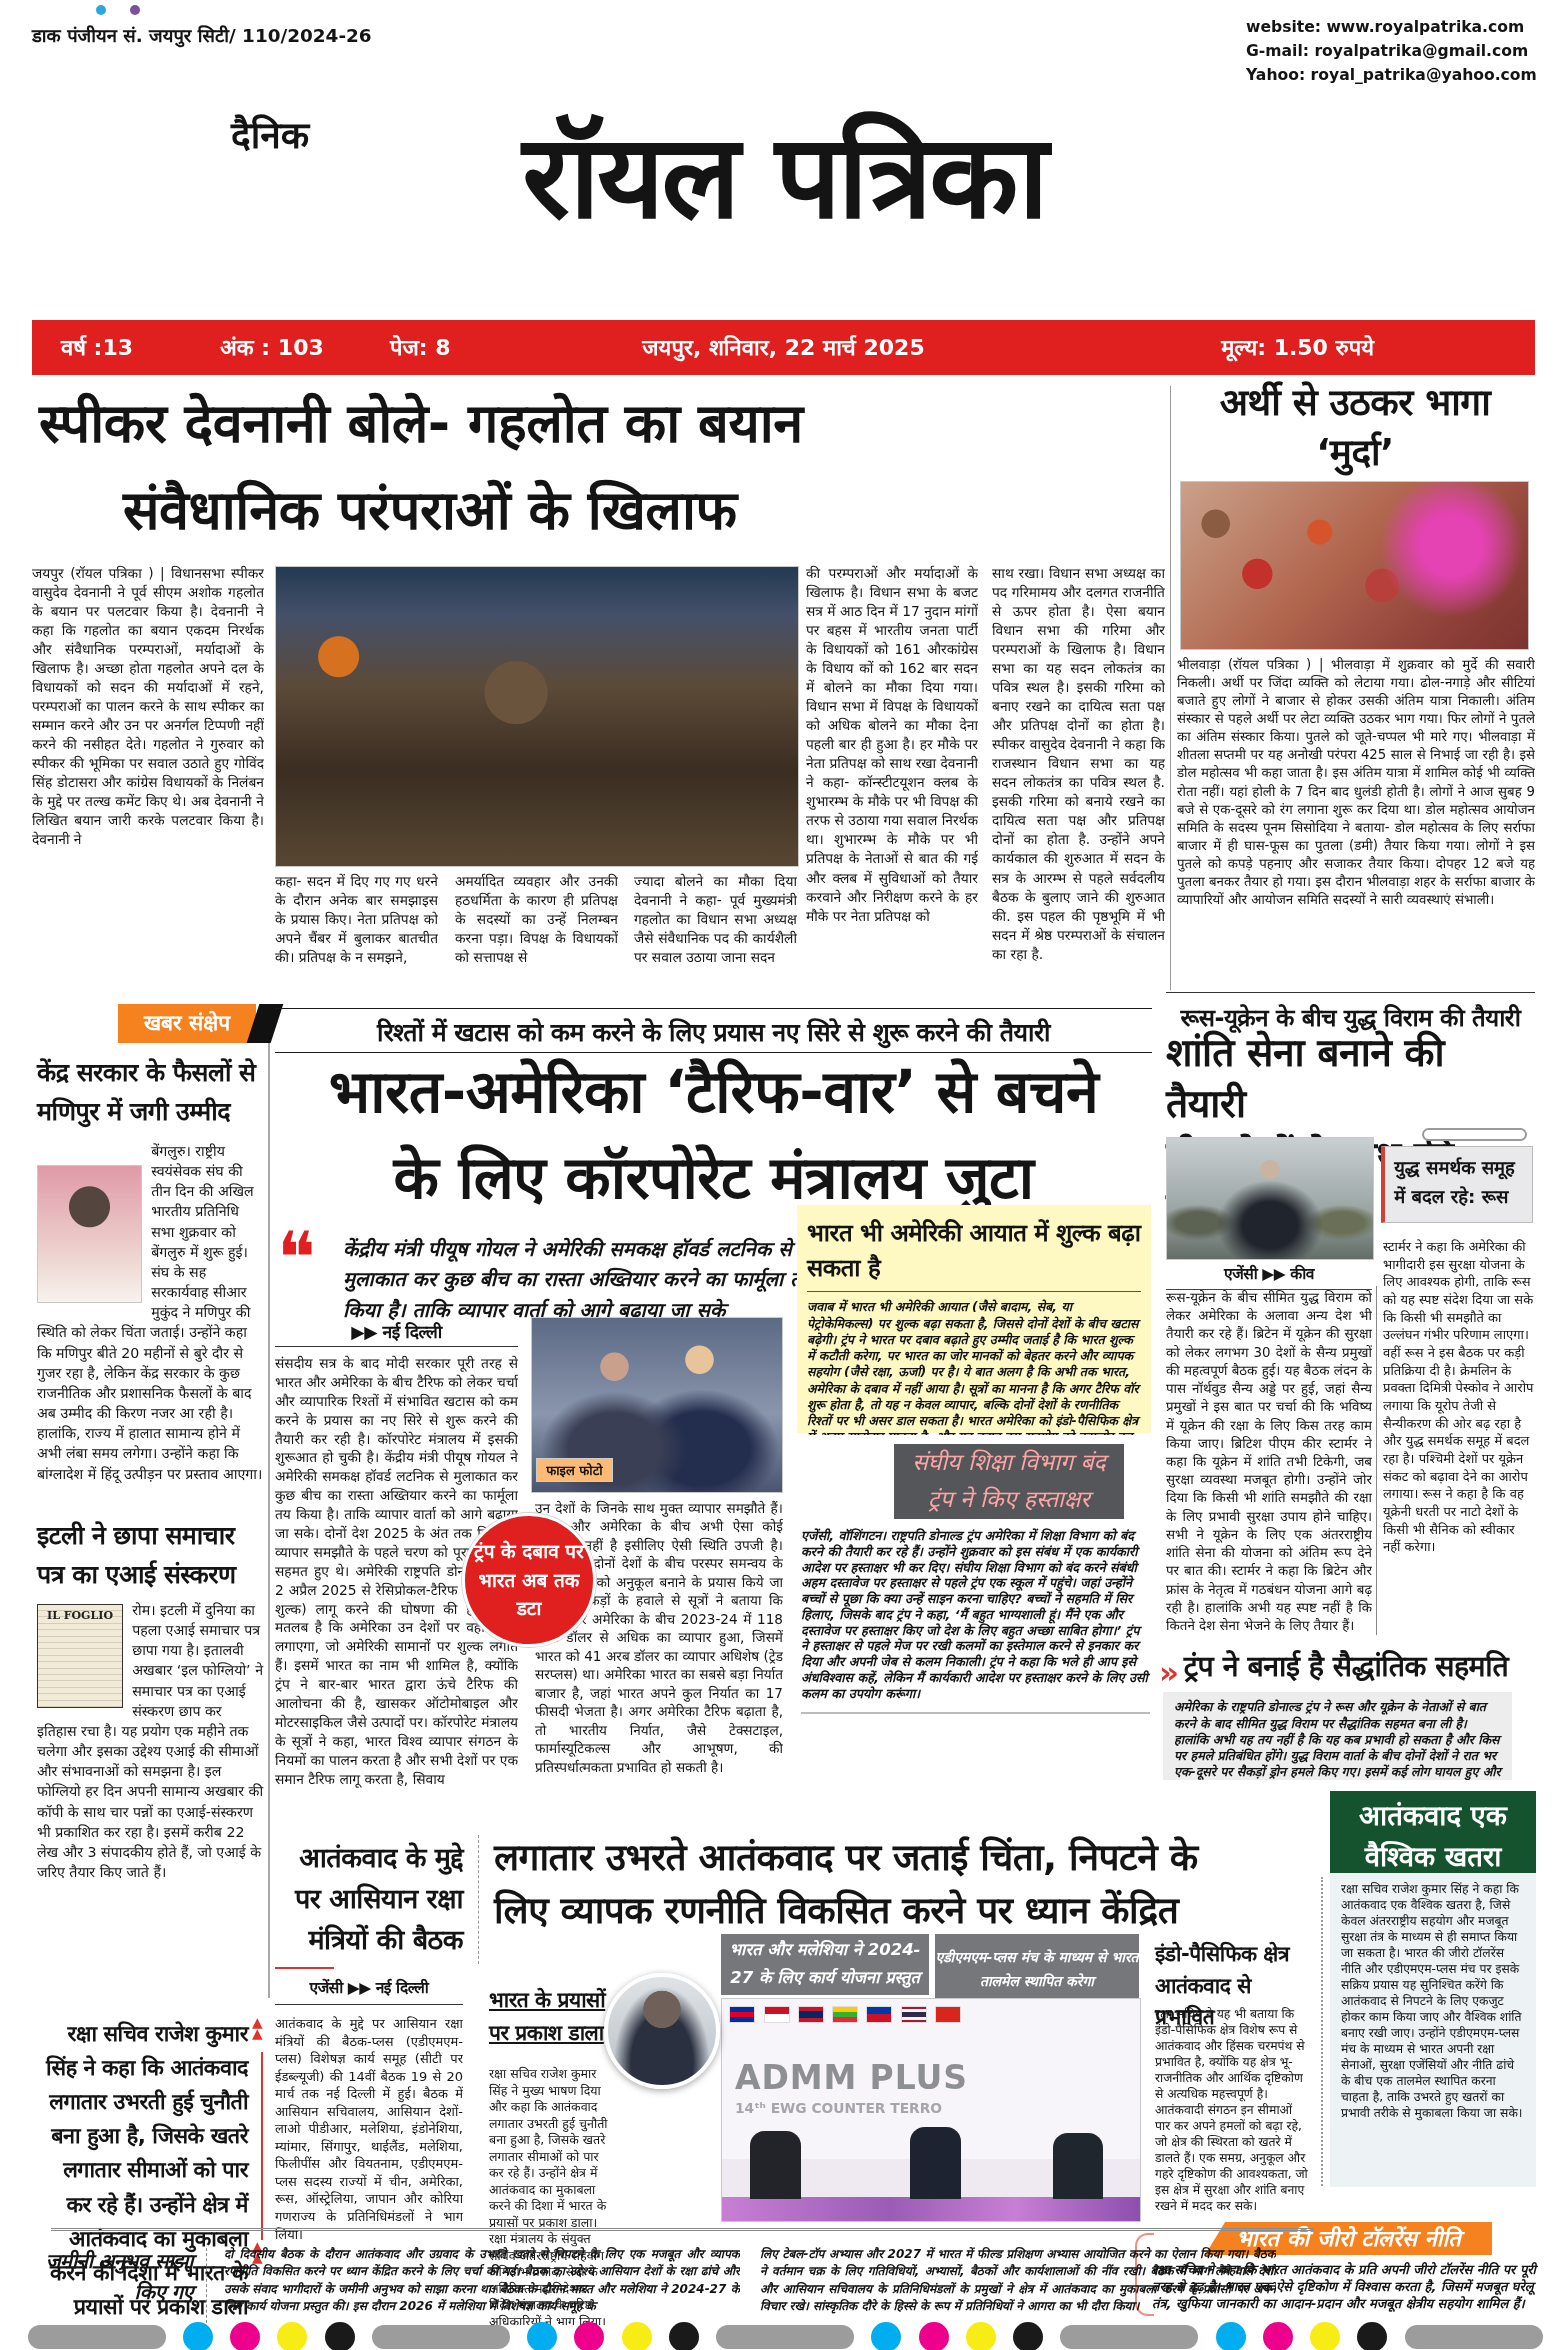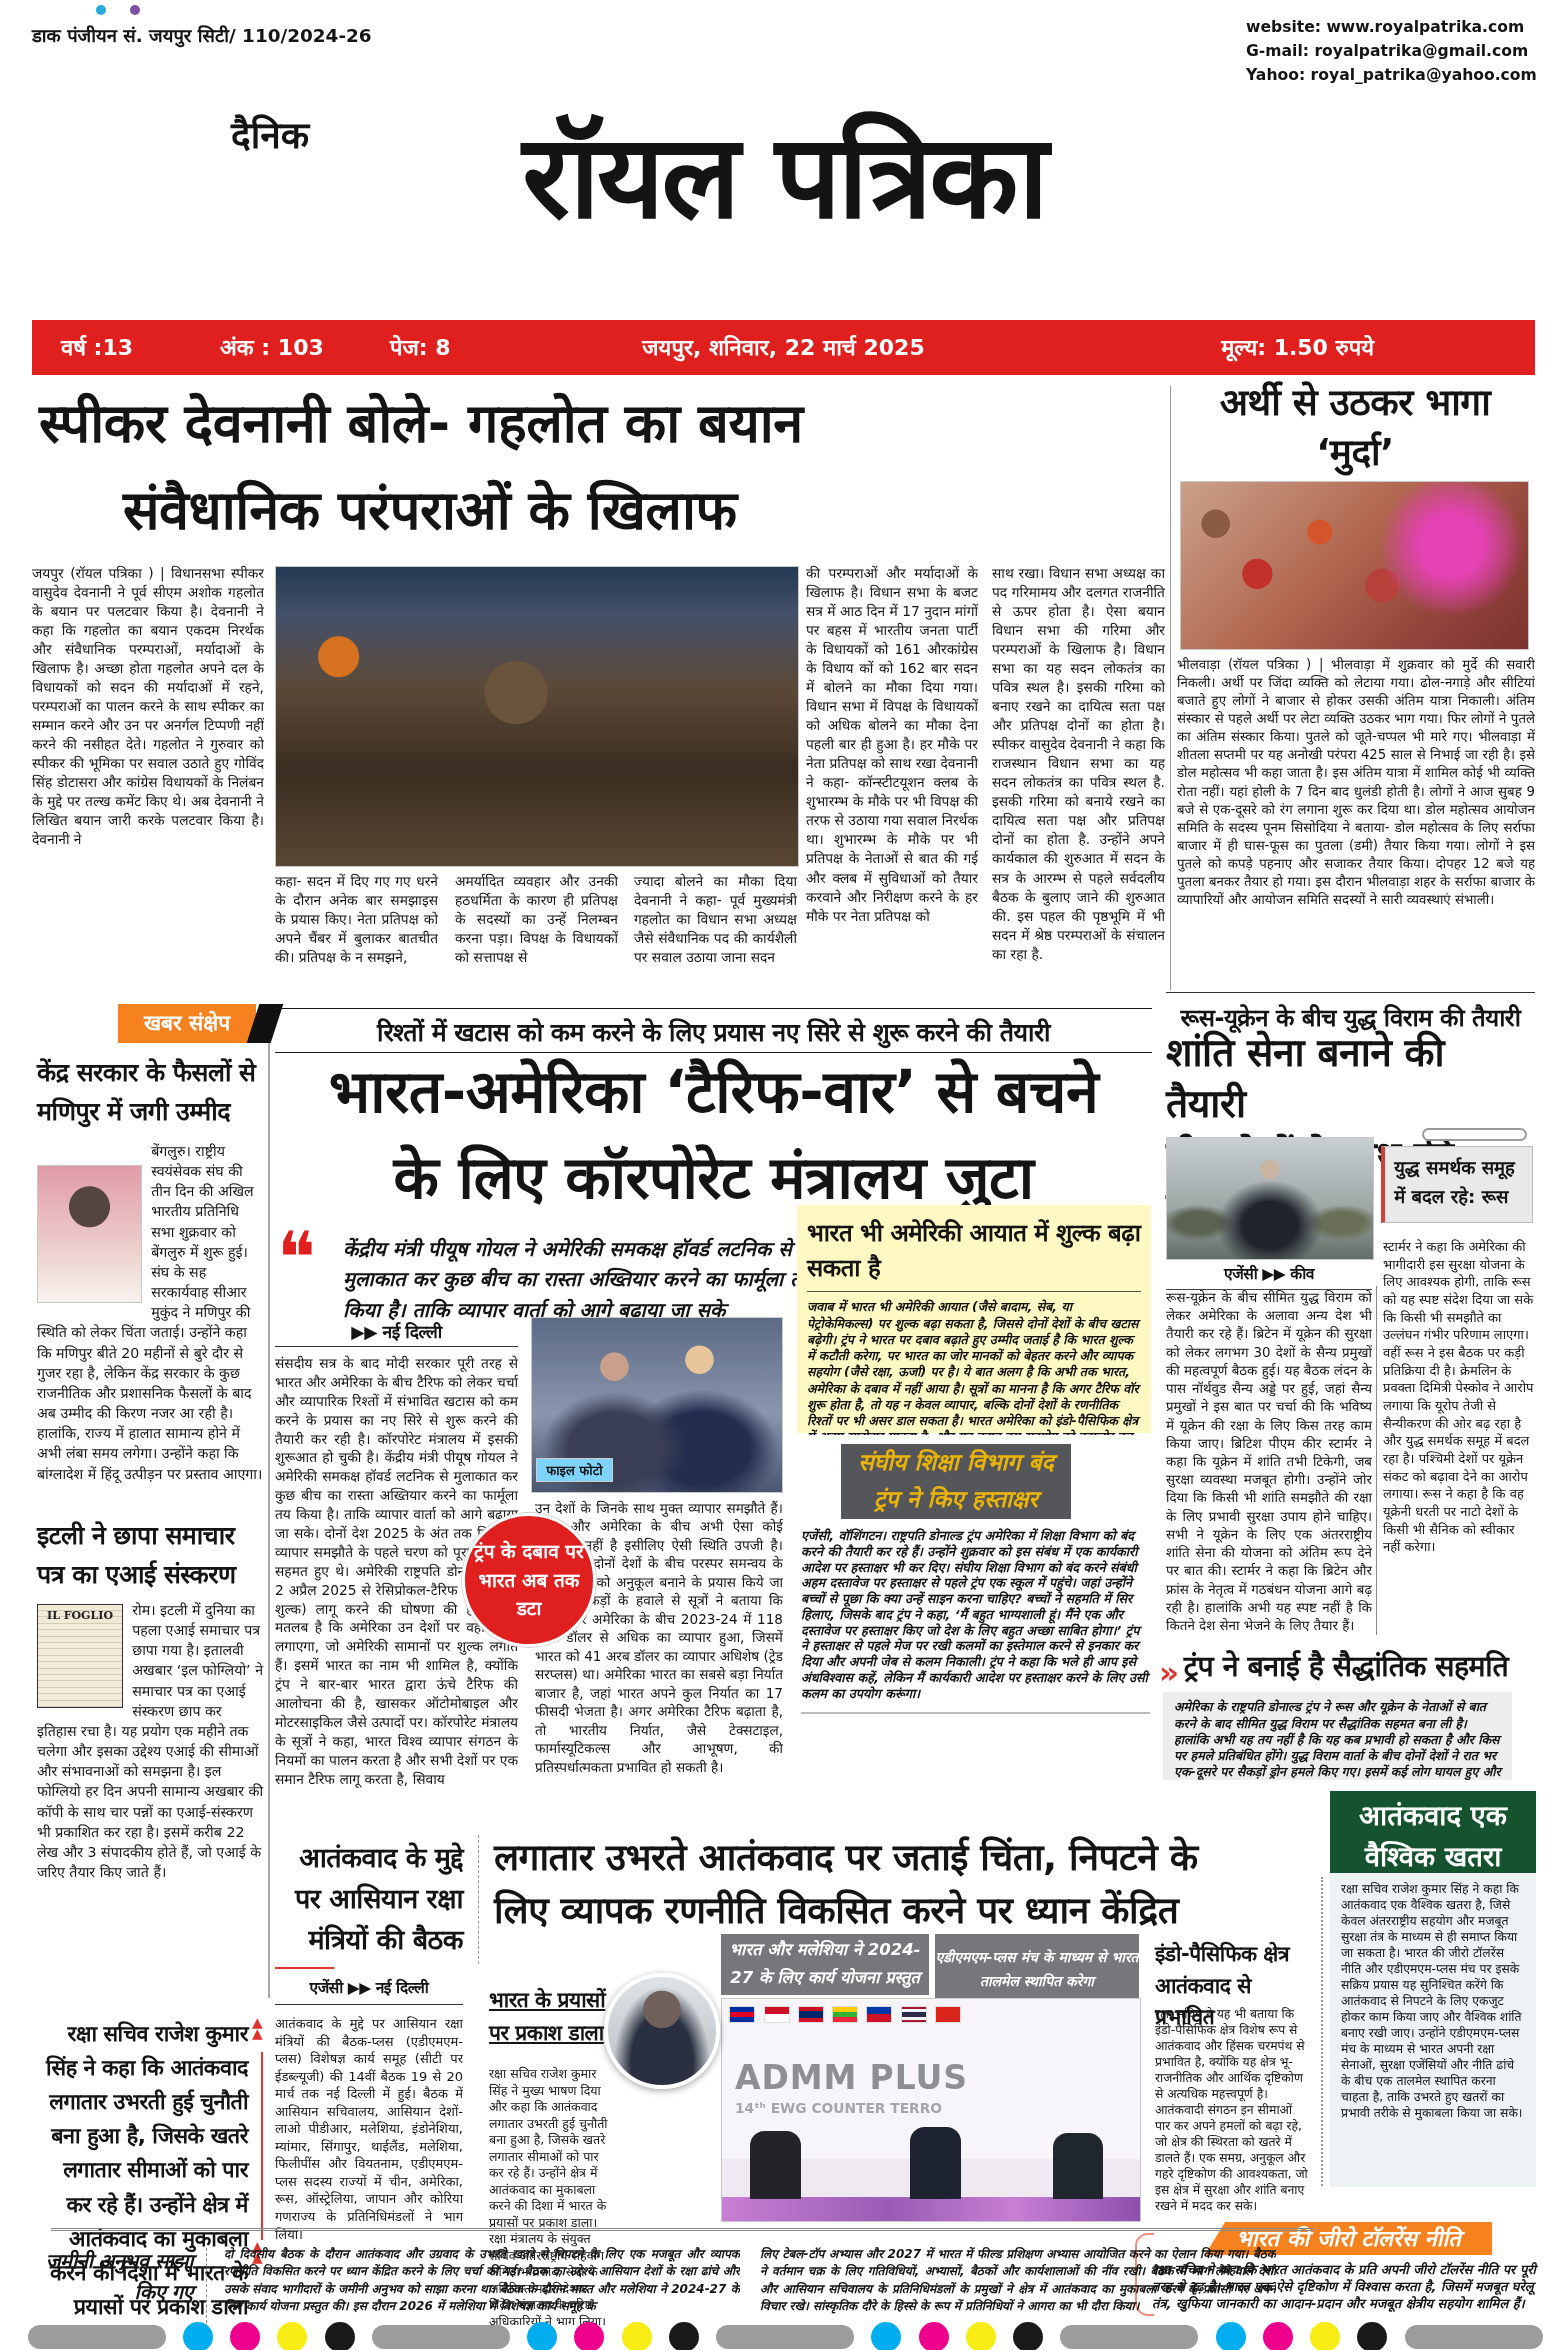--- a/index.html
+++ b/index.html
@@ -110,30 +110,30 @@
 <div class="abs" style="left:277px;top:1229px;width:59px;height:59px;color:#e01f1f;font-size:72px;line-height:59px;font-family:'DejaVu Serif',serif">❝</div>
 <div class="abs it" style="left:343px;top:1234px;width:514px;font-size:20px;font-weight:700;line-height:1.52">केंद्रीय मंत्री पीयूष गोयल ने अमेरिकी समकक्ष हॉवर्ड लटनिक से मुलाकात कर कुछ बीच का रास्ता अख्तियार करने का फार्मूला तय किया है। ताकि व्यापार वार्ता को आगे बढ़ाया जा सके</div>
 <div class="abs ctr hl" style="left:275px;top:1319px;width:243px;font-size:17.4px;border-bottom:1.8px solid #333;padding-bottom:3px">▶▶ नई दिल्ली</div>
 <div class="abs just clip" style="left:275px;top:1354px;width:243px;height:476px;font-size:13.8px;line-height:1.37">संसदीय सत्र के बाद मोदी सरकार पूरी तरह से भारत और अमेरिका के बीच टैरिफ को लेकर चर्चा और व्यापारिक रिश्तों में संभावित खटास को कम करने के प्रयास का नए सिरे से शुरू करने की तैयारी कर रही है। कॉरपोरेट मंत्रालय में इसकी शुरूआत हो चुकी है। केंद्रीय मंत्री पीयूष गोयल ने अमेरिकी समकक्ष हॉवर्ड लटनिक से मुलाकात कर कुछ बीच का रास्ता अख्तियार करने का फार्मूला तय किया है। ताकि व्यापार वार्ता को आगे बढ़ाया जा सके। दोनों देश 2025 के अंत तक द्विपक्षीय व्यापार समझौते के पहले चरण को पूरा करने पर सहमत हुए थे। अमेरिकी राष्ट्रपति डोनाल्ड ट्रंप ने 2 अप्रैल 2025 से रेसिप्रोकल-टैरिफ (पारस्परिक शुल्क) लागू करने की घोषणा की है। इसका मतलब है कि अमेरिका उन देशों पर वही टैरिफ लगाएगा, जो अमेरिकी सामानों पर शुल्क लगाते हैं। इसमें भारत का नाम भी शामिल है, क्योंकि ट्रंप ने बार-बार भारत द्वारा ऊंचे टैरिफ की आलोचना की है, खासकर ऑटोमोबाइल और मोटरसाइकिल जैसे उत्पादों पर। कॉरपोरेट मंत्रालय के सूत्रों ने कहा, भारत विश्व व्यापार संगठन के नियमों का पालन करता है और सभी देशों पर एक समान टैरिफ लागू करता है, सिवाय</div>
 <div class="abs photo fig" style="left:531px;top:1317px;width:250px;height:174px;background:
        radial-gradient(circle at 33% 28%, #c9a08b 0 13.8px, transparent 14.7px),
        radial-gradient(circle at 67% 24%, #e8c49a 0 13.8px, transparent 14.7px),
        radial-gradient(ellipse at 33% 75%, #3a3f55 0 46px, transparent 73px),
        radial-gradient(ellipse at 68% 75%, #232d4d 0 48px, transparent 77px),
        linear-gradient(180deg,#5d6a85,#8a96ad 55%,#4a5570)"></div>
-<div class="abs" style="left:536px;top:1458px;background:#7dd3fc;padding:1.8px 9.2px;font-size:13px;font-weight:700;border:0.9px solid #ccc">फाइल फोटो</div>
+<div class="abs" style="left:536px;top:1458px;background:#fdba74;padding:1.8px 9.2px;font-size:13px;font-weight:700;border:0.9px solid #ccc">फाइल फोटो</div>
 <div class="abs just clip" style="left:535px;top:1499px;width:248px;height:332px;font-size:13.6px;line-height:1.36">उन देशों के जिनके साथ मुक्त व्यापार समझौते हैं। भारत और अमेरिका के बीच अभी ऐसा कोई समझौता नहीं है इसीलिए ऐसी स्थिति उपजी है। समय रहते दोनों देशों के बीच परस्पर समन्वय के साथ स्थिति को अनुकूल बनाने के प्रयास किये जा रहे हैं। आंकड़ों के हवाले से सूत्रों ने बताया कि भारत और अमेरिका के बीच 2023-24 में 118 अरब डॉलर से अधिक का व्यापार हुआ, जिसमें भारत को 41 अरब डॉलर का व्यापार अधिशेष (ट्रेड सरप्लस) था। अमेरिका भारत का सबसे बड़ा निर्यात बाजार है, जहां भारत अपने कुल निर्यात का 17 फीसदी भेजता है। अगर अमेरिका टैरिफ बढ़ाता है, तो भारतीय निर्यात, जैसे टेक्सटाइल, फार्मास्यूटिकल्स और आभूषण, की प्रतिस्पर्धात्मकता प्रभावित हो सकती है।</div>
 <div class="abs ctr" style="left:462px;top:1513px;width:134px;height:134px;border-radius:50%;background:#e01f1f;border:3.7px solid #fff;box-shadow:0 0 0 0.9px #d0d0d0;color:#fff;font-size:19px;font-weight:800;line-height:1.5;display:flex;align-items:center;justify-content:center;padding:7.3px;box-sizing:border-box">ट्रंप के दबाव पर भारत अब तक डटा</div>
 
 <div class="abs" style="left:797px;top:1205px;width:354px;height:228px;background:#fef9c3;padding:11px 10px;box-sizing:border-box">
   <div class="hl" style="font-size:24px;line-height:1.45;border-bottom:1.8px solid #555;padding-bottom:5.5px">भारत भी अमेरिकी आयात में शुल्क बढ़ा सकता है</div>
   <div class="clip it" style="font-size:12.5px;line-height:1.3;margin-top:7.3px;height:136px;font-weight:600">जवाब में भारत भी अमेरिकी आयात (जैसे बादाम, सेब, या पेट्रोकेमिकल्स) पर शुल्क बढ़ा सकता है, जिससे दोनों देशों के बीच खटास बढ़ेगी। ट्रंप ने भारत पर दबाव बढ़ाते हुए उम्मीद जताई है कि भारत शुल्क में कटौती करेगा, पर भारत का जोर मानकों को बेहतर करने और व्यापक सहयोग (जैसे रक्षा, ऊर्जा) पर है। ये बात अलग है कि अभी तक भारत, अमेरिका के दबाव में नहीं आया है। सूत्रों का मानना है कि अगर टैरिफ वॉर शुरू होता है, तो यह न केवल व्यापार, बल्कि दोनों देशों के रणनीतिक रिश्तों पर भी असर डाल सकता है। भारत अमेरिका को इंडो-पैसिफिक क्षेत्र में अहम साझेदार मानता है, और यह तनाव उस सहयोग को कमजोर कर सकता है।</div>
 </div>
 
-<div class="abs ctr it" style="left:841px;top:1444px;width:230px;height:75px;background:#55565a;color:#eab308;font-size:23px;font-weight:700;line-height:1.6">
+<div class="abs ctr it" style="left:894px;top:1444px;width:230px;height:75px;background:#55565a;color:#fca5a5;font-size:23px;font-weight:400;line-height:1.6">
   <div>संघीय शिक्षा विभाग बंद</div>
   <div>ट्रंप ने किए हस्ताक्षर</div>
 </div>
 <div class="abs clip it" style="left:801px;top:1528px;width:349px;height:180px;font-size:12.7px;line-height:1.24;font-weight:600;border-bottom:2.8px solid #bbb;padding-bottom:3.7px">एजेंसी, वॉशिंगटन। राष्ट्रपति डोनाल्ड ट्रंप अमेरिका में शिक्षा विभाग को बंद करने की तैयारी कर रहे हैं। उन्होंने शुक्रवार को इस संबंध में एक कार्यकारी आदेश पर हस्ताक्षर भी कर दिए। संघीय शिक्षा विभाग को बंद करने संबंधी अहम दस्तावेज पर हस्ताक्षर से पहले ट्रंप एक स्कूल में पहुंचे। जहां उन्होंने बच्चों से पूछा कि क्या उन्हें साइन करना चाहिए? बच्चों ने सहमति में सिर हिलाए, जिसके बाद ट्रंप ने कहा, ‘मैं बहुत भाग्यशाली हूं। मैंने एक और दस्तावेज पर हस्ताक्षर किए जो देश के लिए बहुत अच्छा साबित होगा।’ ट्रंप ने हस्ताक्षर से पहले मेज पर रखी कलमों का इस्तेमाल करने से इनकार कर दिया और अपनी जेब से कलम निकाली। ट्रंप ने कहा कि भले ही आप इसे अंधविश्वास कहें, लेकिन मैं कार्यकारी आदेश पर हस्ताक्षर करने के लिए उसी कलम का उपयोग करूंगा।</div>
 
 <div class="abs hl ctr" style="left:1166px;top:992px;width:369px;font-size:24px;border-top:1.8px solid #333;padding-top:7px">रूस-यूक्रेन के बीच युद्ध विराम की तैयारी</div>
 <div class="abs hl" style="left:1166px;top:1027px;width:369px;font-size:39px;line-height:1.32">
   <div>शांति सेना बनाने की तैयारी</div>
   <div>तीस देशों ने साथ की बैठक</div>
 </div>

